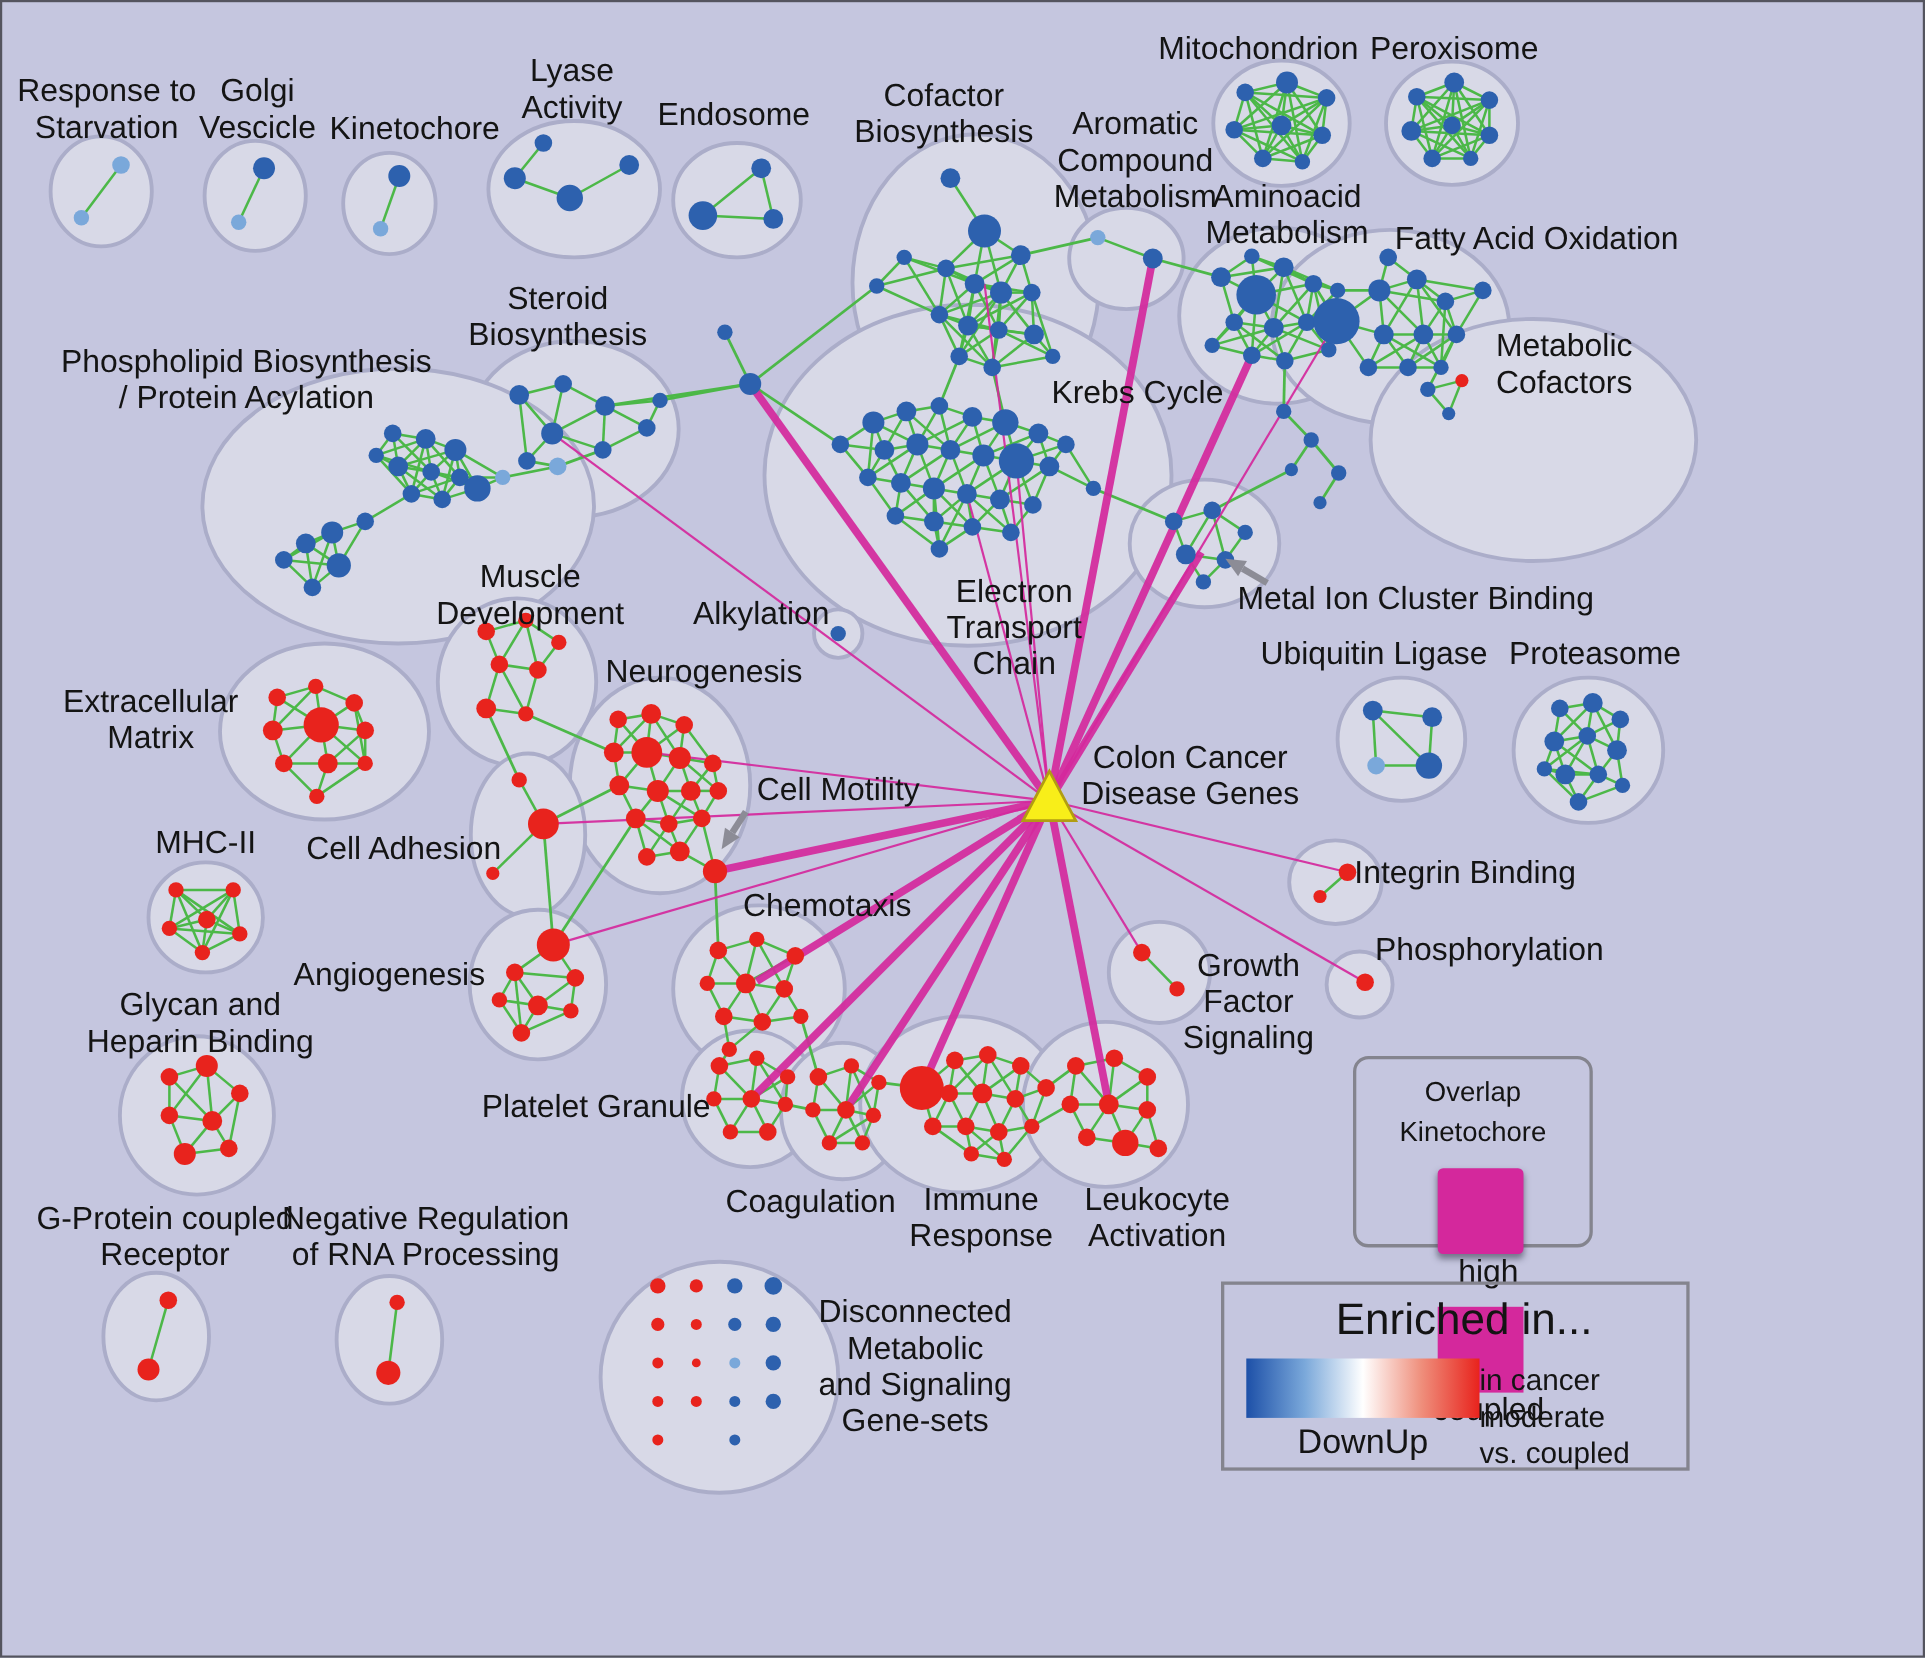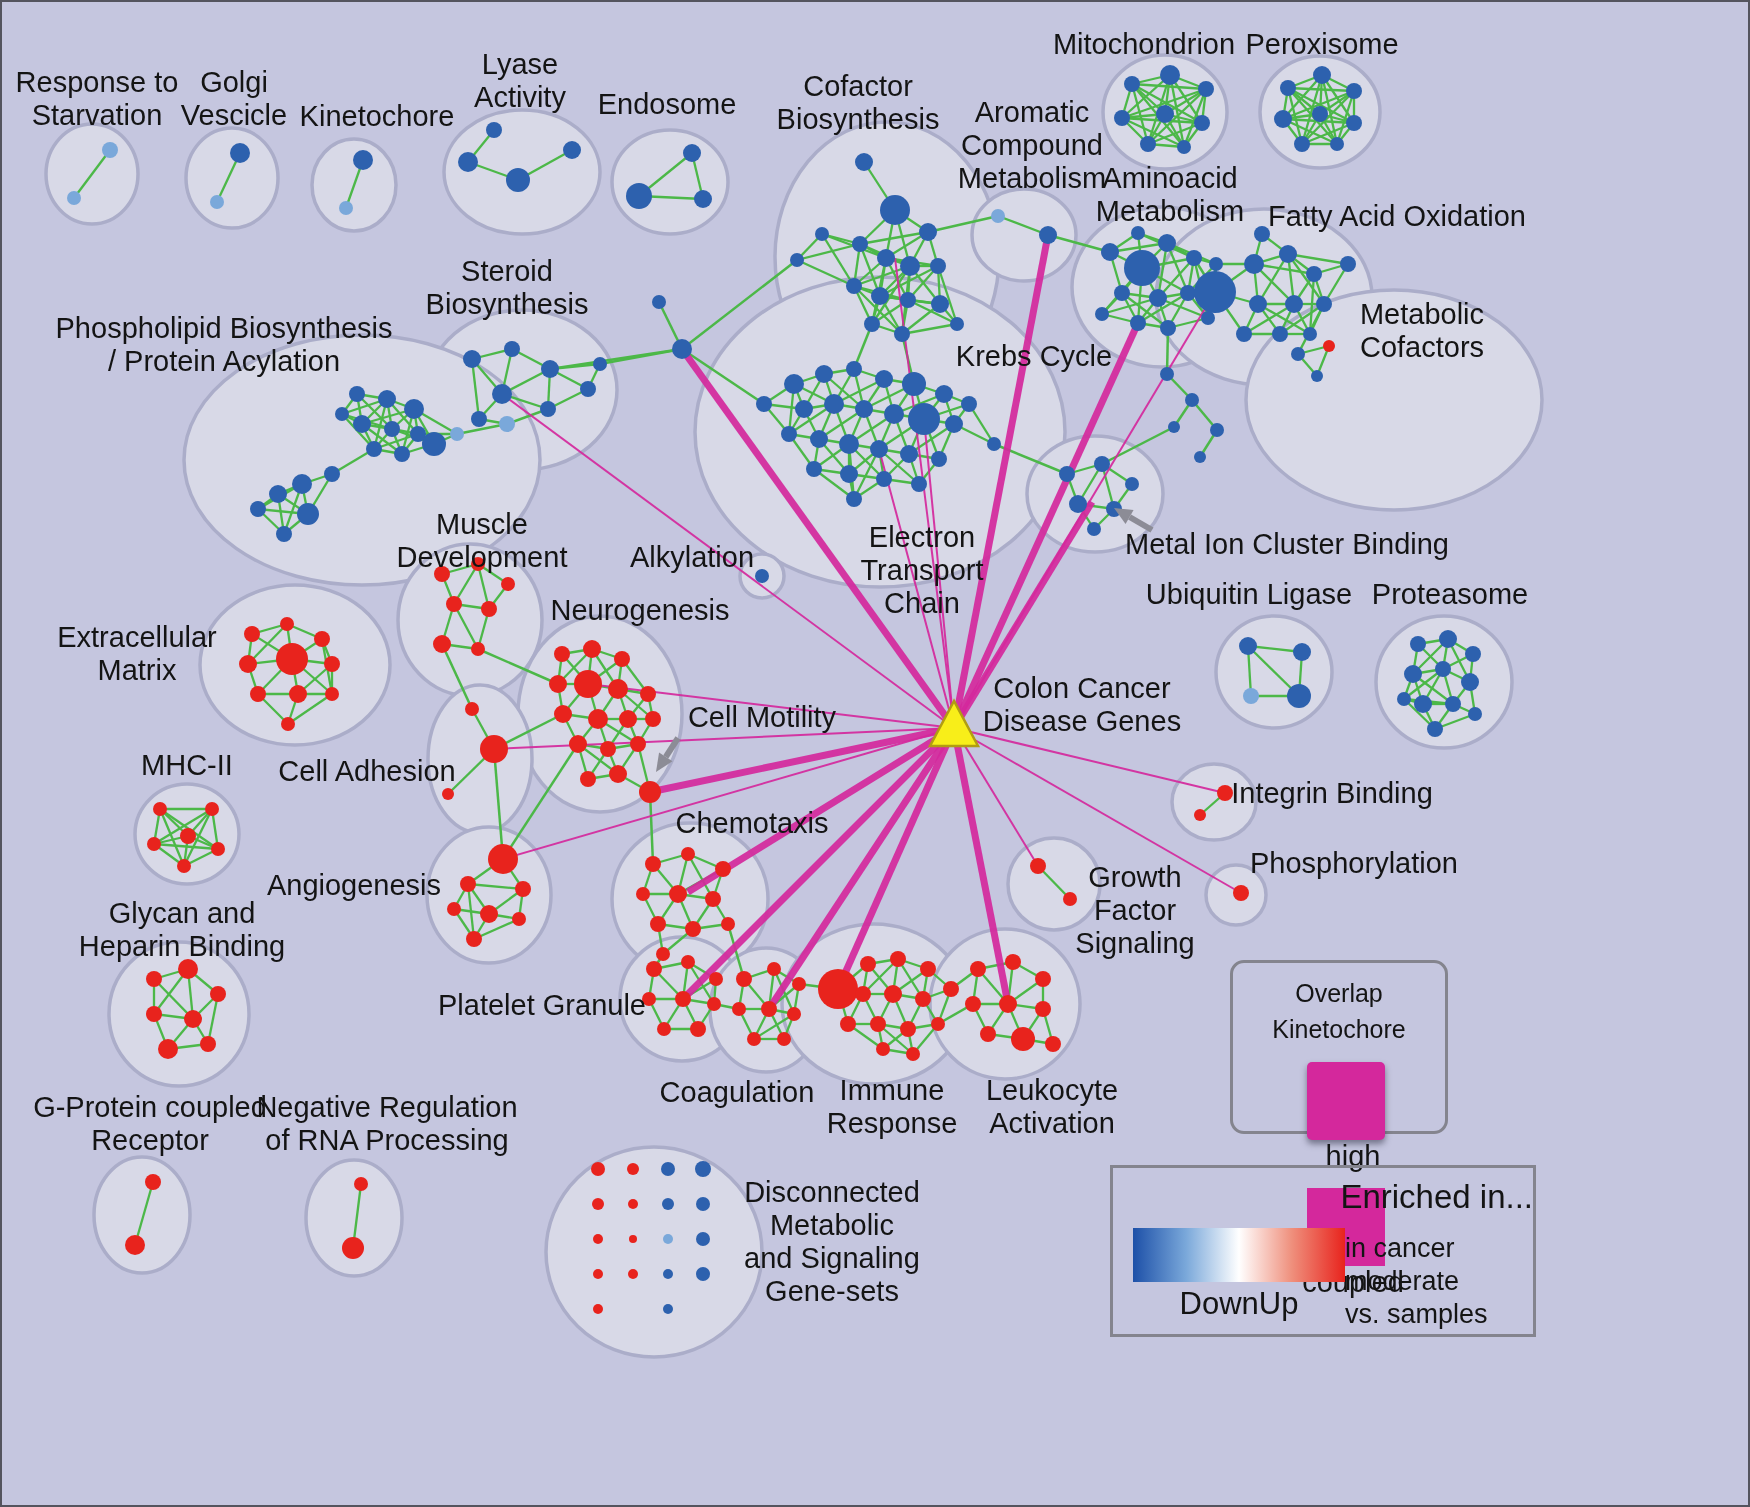--- a/index.html
+++ b/index.html
@@ -10,21 +10,21 @@
   svg text{font-family:"Liberation Sans",sans-serif;font-size:29px;fill:var(--label,#141414);}
   .legend{position:absolute;color:var(--label,#141414);}
   #legend-overlap{left:1228px;top:958px;width:218px;height:174px;border:3px solid #84848e;border-radius:14px;}
   #legend-overlap .lg-title{text-align:center;font-size:25px;line-height:36px;margin-top:12px;}
   .lg-row{display:flex;align-items:center;margin:15px 0 0 14px;flex-direction:column;}
   .lg-line{flex:0 0 78px;width:78px;}
   .lg-high{height:11px;background:var(--overlap,#d4289c);border-radius:5px;box-shadow:0 4px 6px rgba(50,50,70,.55);}
   .lg-moderate{height:3px;background:var(--overlap,#d4289c);}
   .lg-label{font-size:29px;margin-left:14px;}
   #legend-enriched{left:1108px;top:1163px;width:426px;height:172px;border:3px solid #84848e;}
-  .en-title{text-align:right;font-size:33px;margin-top:10px;margin-left:16px;}
+  .en-title{text-align:center;font-size:40px;margin-top:10px;margin-left:16px;}
   .en-body{display:flex;padding:4px 12px 0 20px;}
   .en-left{flex:0 0 212px;}
   .en-gradient{width:212px;height:54px;margin-top:8px;}
   .en-scale{display:flex;justify-content:center;width:212px;font-size:31px;margin-top:4px;}
   .en-note{flex:1;font-size:27px;line-height:33px;margin-top:12px;}
 </style>
 </head>
 <body>
 
 <div class="canvas">
@@ -1079,18 +1079,18 @@
       <div class="en-left">
         <div class="en-gradient" style="background: linear-gradient(to right, rgb(29, 80, 168), rgb(122, 168, 218), rgb(255, 255, 255), rgb(239, 143, 124), rgb(232, 35, 29));"></div>
         <div class="en-scale">
           <span>Down</span>
           <span>Up</span>
         </div>
       </div>
       <div class="en-note">
         <span>in cancer</span><br>
         <span>moderate</span><br>
-        <span>vs. samples</span>
+        <span>vs. coupled</span>
       </div>
     </div>
   </div>
 
 </div>
 
 </body></html>

